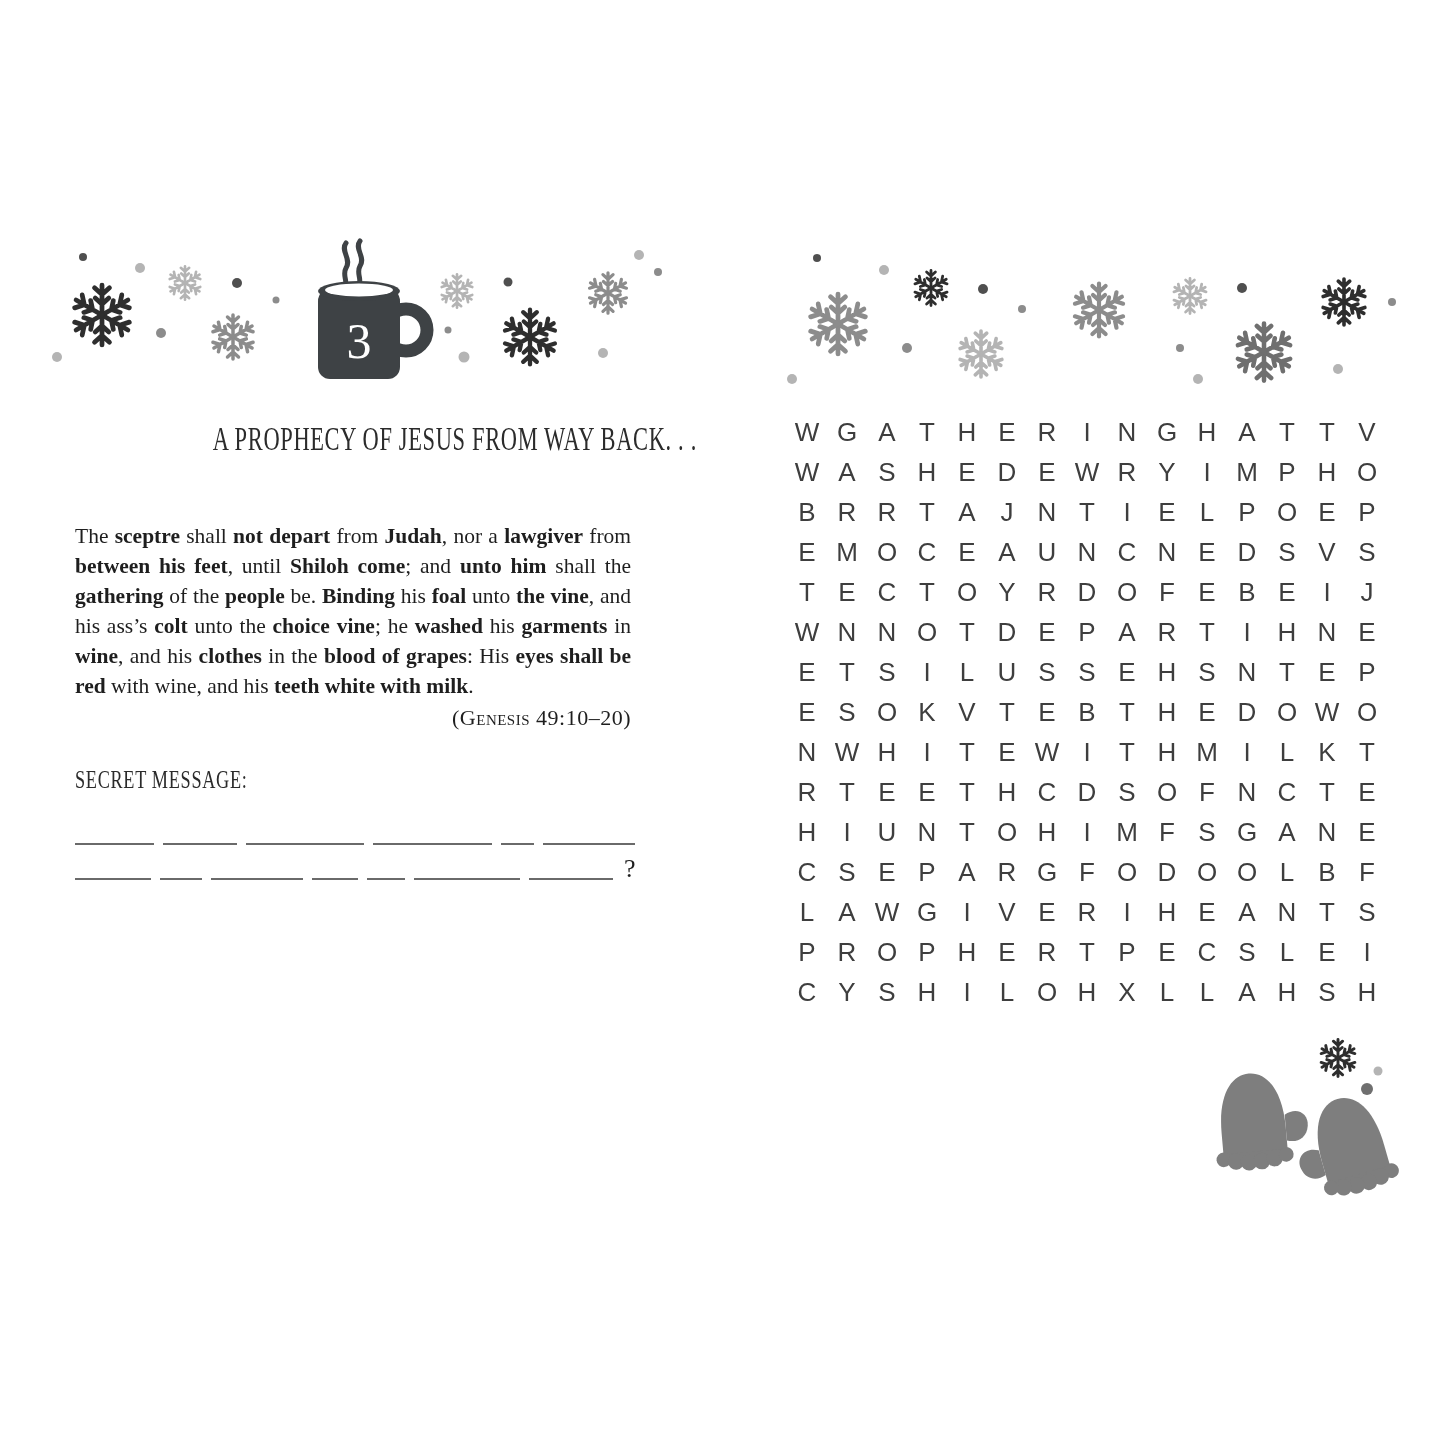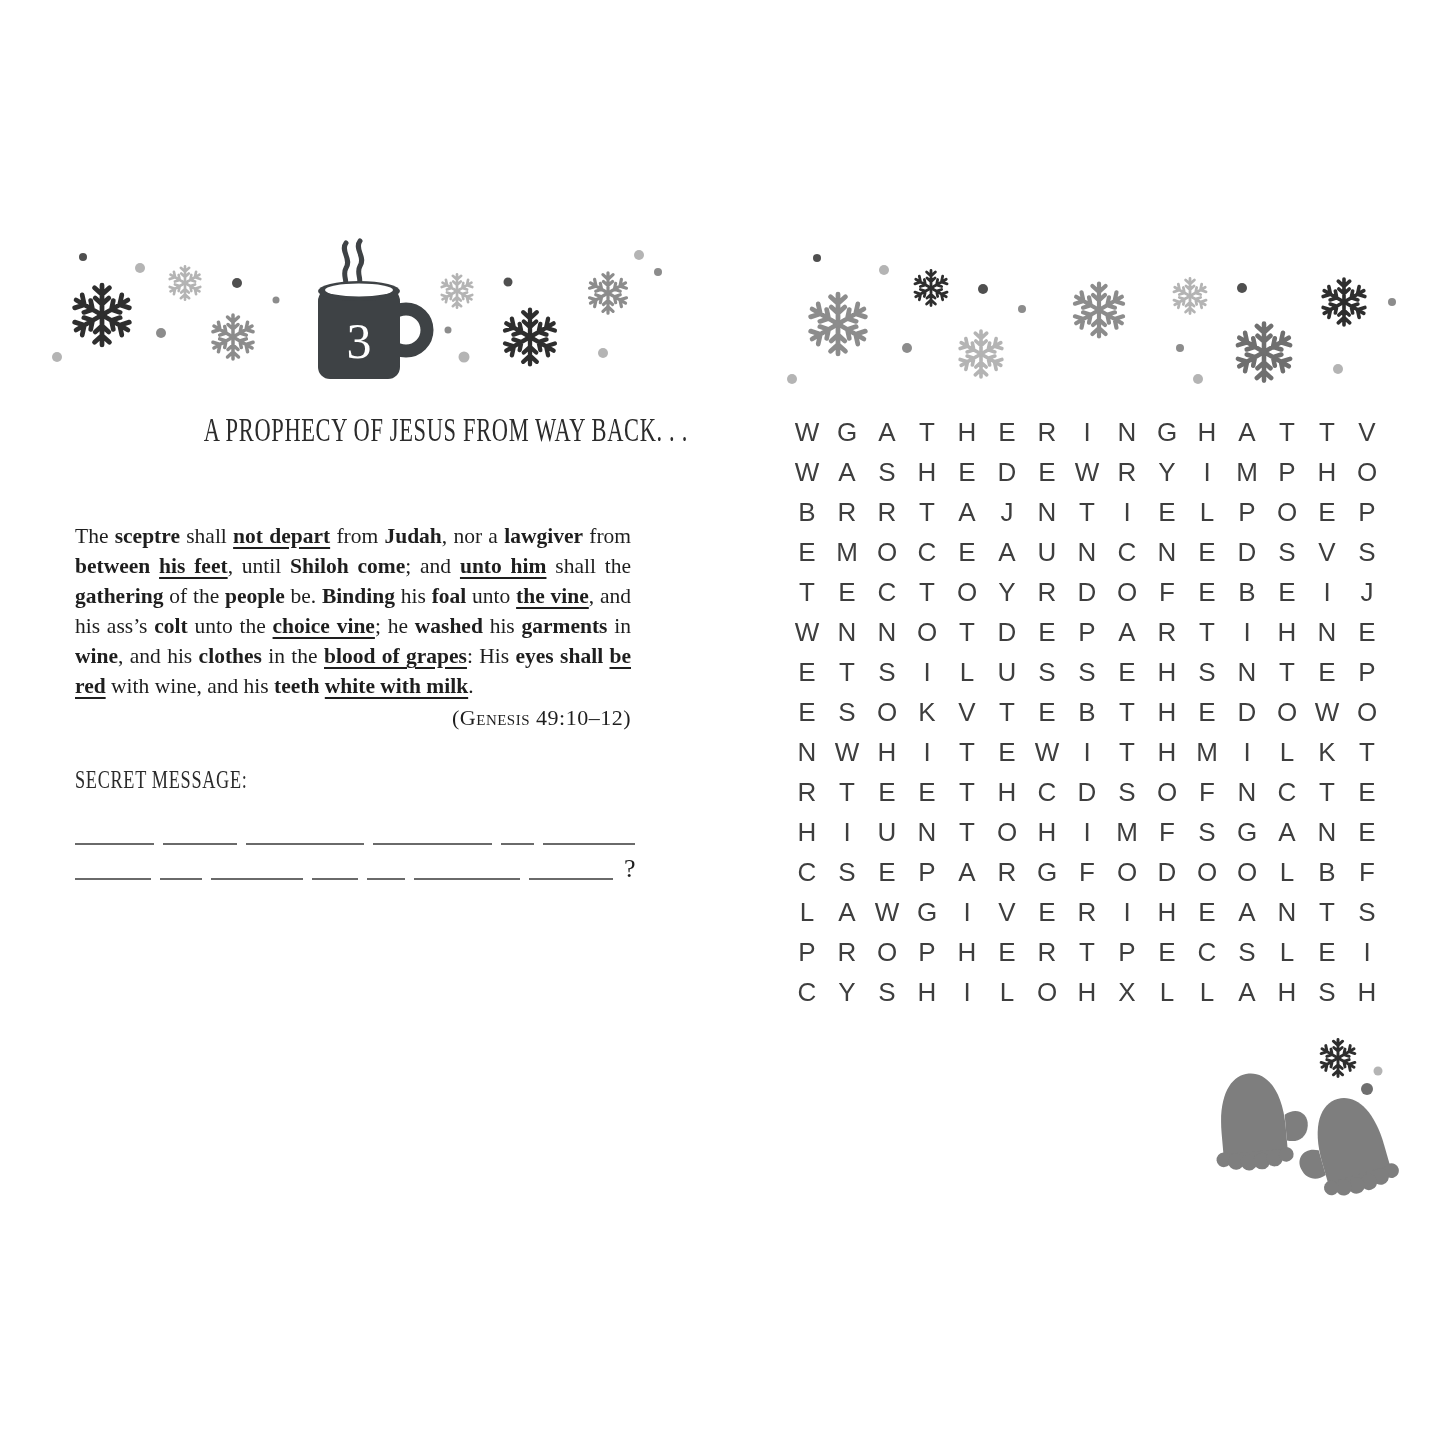--- a/index.html
+++ b/index.html
@@ -7,29 +7,29 @@
        font-family:"Liberation Serif",serif}
   .svg-abs{position:absolute}
 
   
   :root{}
 
   .fd{color:var(--flake-dark,#2e2e2e)} .fm{color:var(--flake-mid,#8c8c8c)}
   .fg{color:var(--flake-gray,#6f6f6f)} .fl{color:var(--flake-light,#b4b4b4)}
   .dd{fill:var(--dot-dark,#4f4f4f)} .dm{fill:var(--dot-mid,#8c8c8c)} .dl{fill:var(--dot-light,#b4b4b4)}
 
-  .title{position:absolute;left:75px;top:407px;width:556px;margin:4px;text-align:center;
+  .title{position:absolute;left:75px;top:407px;width:556px;margin:13px;text-align:center;
          font-size:34px;font-weight:400;color:var(--title-ink,#2b2b2b);white-space:nowrap}
   .cond{display:inline-block;transform:scaleX(.66);transform-origin:center;letter-spacing:1px}
   .cond-l{display:inline-block;transform:scaleX(.7);transform-origin:left center;letter-spacing:1px}
 
   .verse{position:absolute;left:75px;top:521px;width:556px;margin:0;font-size:21.5px;
          line-height:30px;color:var(--ink,#1e1e1e);text-align:justify}
   .b{font-weight:bold}
-  .u{text-decoration:underline;text-decoration-thickness:2px;text-underline-offset:4px}
+  .u{text-decoration-thickness:2px;text-underline-offset:4px}
 
   .citation{position:absolute;left:75px;top:705px;width:556px;text-align:right;
             font-variant:small-caps;font-size:22px;letter-spacing:.5px;color:var(--ink,#1e1e1e)}
 
   .secret-label{position:absolute;left:75px;top:765px;font-size:26px;color:var(--title-ink,#2b2b2b);white-space:nowrap}
 
   #secret-lines{position:absolute;left:75px;top:810px;width:570px}
   .blank-row{display:flex;gap:9px;align-items:flex-end;height:35px}
   .blank{height:20px;border-bottom:2.5px solid var(--rule,#6a6a6a)}
   .suffix{font-size:26px;color:var(--ink,#1e1e1e);line-height:.85;margin-left:2px}
@@ -111,21 +111,21 @@
   <ellipse class="mug-body" cx="59" cy="54" rx="41" ry="10"></ellipse>
   <ellipse cx="59" cy="53" rx="34" ry="6.5" fill="#ffffff"></ellipse>
   <text class="mug-num" x="59" y="121" text-anchor="middle">3</text>
 </svg>
 
 <h1 class="title">
   <span class="cond">A PROPHECY OF JESUS FROM WAY BACK. . .</span>
 </h1>
 
 <p class="verse" id="verse"><span>The </span><span class="b">sceptre</span><span> shall </span><span class="b u">not depart</span><span> from </span><span class="b">Judah</span><span>, nor a </span><span class="b">lawgiver</span><span> from </span><span class="b">between</span><span> </span><span class="b u">his feet</span><span>, until </span><span class="b">Shiloh come</span><span>; and </span><span class="b u">unto him</span><span> shall the </span><span class="b">gathering</span><span> of the </span><span class="b">people</span><span> be. </span><span class="b">Binding</span><span> his </span><span class="b">foal</span><span> unto </span><span class="b u">the vine</span><span>, and his ass’s </span><span class="b">colt</span><span> unto the </span><span class="b u">choice vine</span><span>; he </span><span class="b">washed</span><span> his </span><span class="b">garments</span><span> in </span><span class="b">wine</span><span>, and his </span><span class="b">clothes</span><span> in the </span><span class="b u">blood of grapes</span><span>: His </span><span class="b">eyes shall </span><span class="b u">be red</span><span> with wine, and his </span><span class="b">teeth</span><span> </span><span class="b u">white with milk</span><span>.</span></p>
-<div class="citation">(Genesis 49:10–12)</div>
+<div class="citation">(Genesis 49:10–20)</div>
 
 <div class="secret-label">
   <span class="cond-l">SECRET MESSAGE:</span>
 </div>
 <div id="secret-lines">
     <div class="blank-row">
       <div class="blank" style="width: 79px;"></div>
       <div class="blank" style="width: 74px;"></div>
       <div class="blank" style="width: 118px;"></div>
       <div class="blank" style="width: 119px;"></div>

